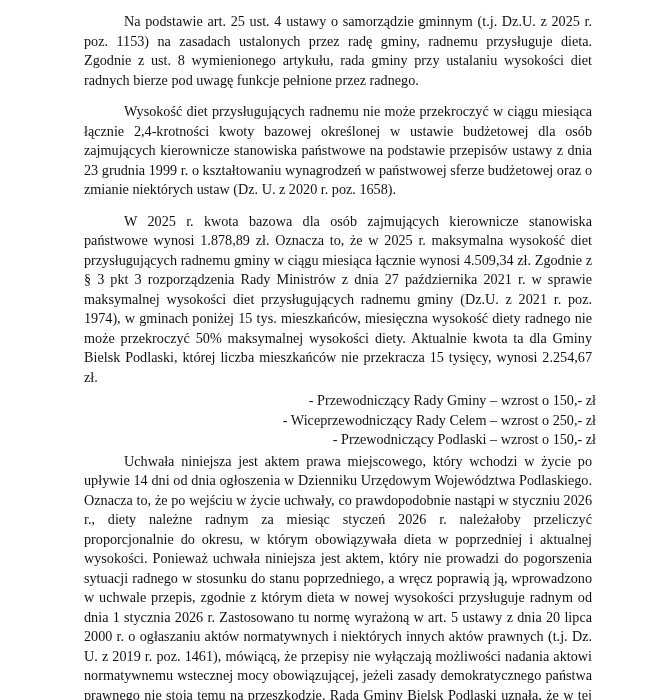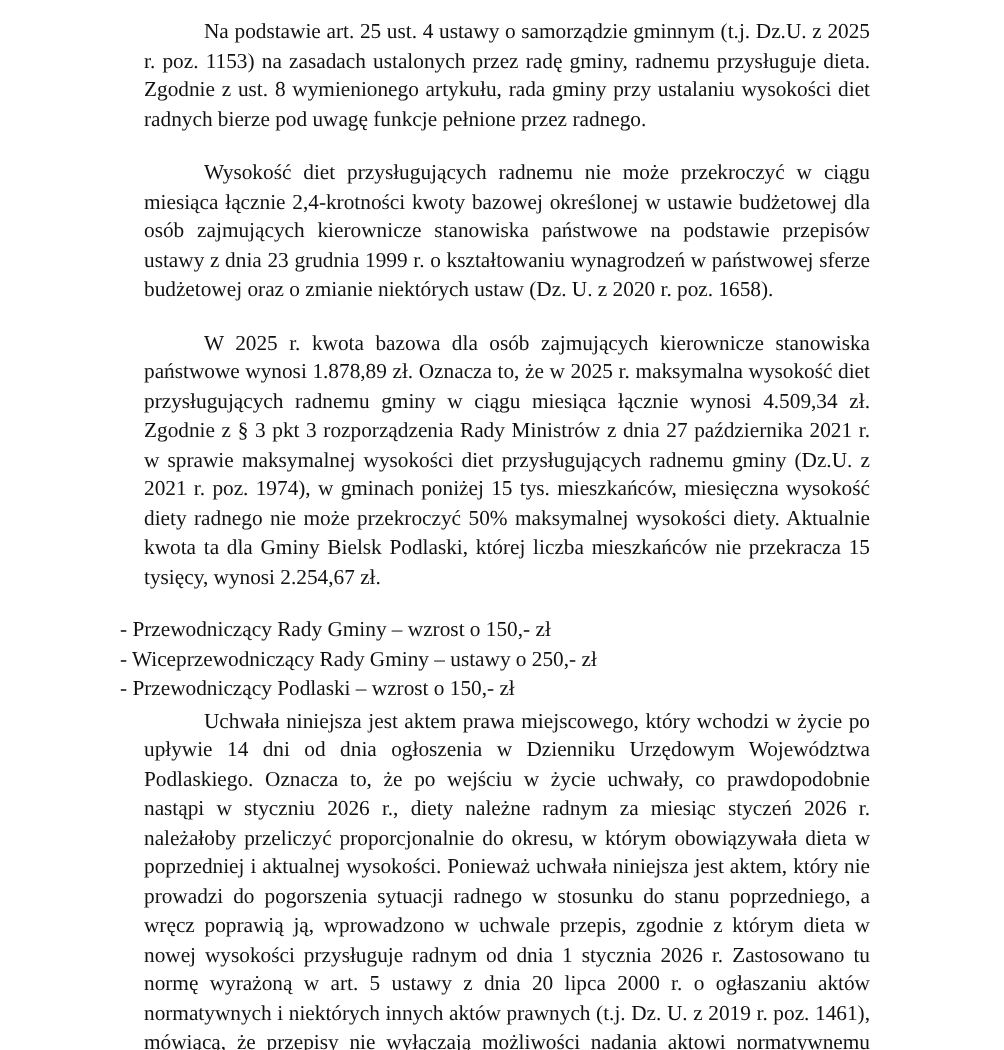--- a/index.html
+++ b/index.html
@@ -1,32 +1,32 @@
 <!DOCTYPE html>
 <html><head>
 <meta charset="utf-8">
 <style>
   html, body { margin: 0; padding: 0; background: #ffffff; }
   body { width: 669px; height: 700px; overflow: hidden; position: relative;
          font-family: "Liberation Serif", serif; color: #111; }
   .page { position: absolute; left: 80px; top: 0; width: 516px; }
   .title { text-align: center; font-weight: bold; font-size: 14px; margin: 3px 0 0 0; line-height: 18px; }
-  p { margin: 16px; font-size: 14.2px; line-height: 19.5px; text-align: justify; }
+  p { margin: 4px; font-size: 14.2px; line-height: 19.5px; text-align: justify; }
   .indent { text-indent: 40px; }
   .gap { margin-top: 12px; }
   .gap-small { margin-top: 2px; }
   ul.list { list-style: none; margin: 0; padding: 0; font-size: 14.2px; line-height: 19.5px; }
-  ul.list li { margin: 0; }
+  ul.list li { margin: 0; text-align: right; }
 </style>
 </head>
 <body>
 
 <div class="page">
   <p class="indent gap">Na podstawie art. 25 ust. 4 ustawy o samorządzie gminnym (t.j. Dz.U. z 2025 r. poz. 1153) na zasadach ustalonych przez radę gminy, radnemu przysługuje dieta. Zgodnie z ust. 8 wymienionego artykułu, rada gminy przy ustalaniu wysokości diet radnych bierze pod uwagę funkcje pełnione przez radnego.</p>
   <p class="indent gap">Wysokość diet przysługujących radnemu nie może przekroczyć w ciągu miesiąca łącznie 2,4-krotności kwoty bazowej określonej w ustawie budżetowej dla osób zajmujących kierownicze stanowiska państwowe na podstawie przepisów ustawy z dnia 23 grudnia 1999 r. o kształtowaniu wynagrodzeń w państwowej sferze budżetowej oraz o zmianie niektórych ustaw (Dz. U. z 2020 r. poz. 1658).</p>
   <p class="indent gap">W 2025 r. kwota bazowa dla osób zajmujących kierownicze stanowiska państwowe wynosi 1.878,89 zł. Oznacza to, że w 2025 r. maksymalna wysokość diet przysługujących radnemu gminy w ciągu miesiąca łącznie wynosi 4.509,34 zł. Zgodnie z § 3 pkt 3 rozporządzenia Rady Ministrów z dnia 27 października 2021 r. w sprawie maksymalnej wysokości diet przysługujących radnemu gminy (Dz.U. z 2021 r. poz. 1974), w gminach poniżej 15 tys. mieszkańców, miesięczna wysokość diety radnego nie może przekroczyć 50% maksymalnej wysokości diety. Aktualnie kwota ta dla Gminy Bielsk Podlaski, której liczba mieszkańców nie przekracza 15 tysięcy,  wynosi 2.254,67 zł.</p>
   <ul class="list">
     <li>- Przewodniczący Rady Gminy – wzrost o 150,- zł</li>
-    <li>- Wiceprzewodniczący Rady Gminy – ustawy o 250,- zł</li>
+    <li>- Wiceprzewodniczący Rady Celem – wzrost o 250,- zł</li>
     <li>- Przewodniczący Podlaski – wzrost o 150,- zł</li>
   </ul>
   <p class="indent gap-small">Uchwała niniejsza jest aktem prawa miejscowego, który wchodzi w życie po upływie 14 dni od dnia ogłoszenia w Dzienniku Urzędowym Województwa Podlaskiego. Oznacza to, że po wejściu w życie uchwały, co prawdopodobnie nastąpi w styczniu 2026 r., diety należne radnym za miesiąc styczeń 2026 r. należałoby przeliczyć proporcjonalnie do okresu, w którym obowiązywała dieta w poprzedniej i aktualnej wysokości. Ponieważ uchwała niniejsza jest aktem, który nie prowadzi do pogorszenia sytuacji radnego w stosunku do stanu poprzedniego, a wręcz poprawią ją, wprowadzono w uchwale przepis, zgodnie z którym dieta w nowej wysokości przysługuje radnym  od dnia 1 stycznia 2026 r. Zastosowano tu normę wyrażoną w art. 5 ustawy z dnia 20 lipca 2000 r. o ogłaszaniu aktów normatywnych i niektórych innych aktów prawnych (t.j. Dz. U. z 2019 r. poz. 1461), mówiącą, że przepisy nie wyłączają możliwości nadania aktowi normatywnemu wstecznej mocy obowiązującej, jeżeli zasady demokratycznego państwa prawnego nie stoją temu na przeszkodzie. Rada Gminy Bielsk Podlaski uznała, że w tej sytuacji dopuszczalne jest odstąpienie od zasady niedziałania prawa wstecz.</p>
 </div>
 
 </body></html>

